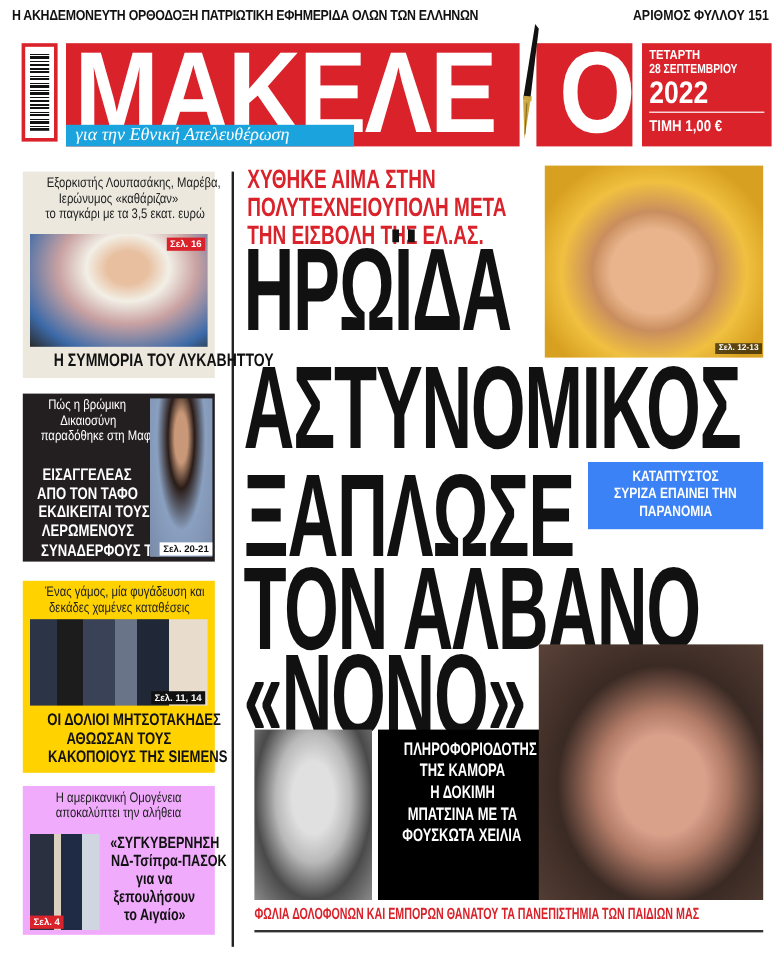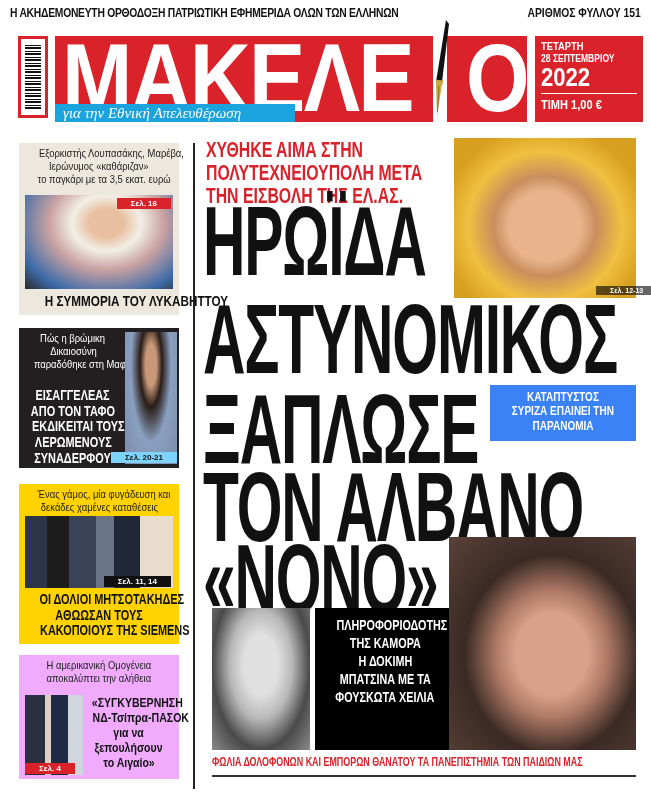--- a/index.html
+++ b/index.html
@@ -28,21 +28,21 @@
   
   .sidebar-divider { position: absolute; left: 193px; top: 143px; width: 2px; height: 646px; background: #222; }
   .side-card { position: absolute; left: 19px; width: 160px; }
   .card1 { top: 143px; height: 172px; background: #ece8de; }
   .card2 { top: 328px; height: 140px; background: #231f20; }
   .card3 { top: 484px; height: 160px; background: #ffd200; }
   .card4 { top: 655px; height: 124px; background: #f0abfc; }
   .card-kicker { font-size: 11.5px; color: #222; text-align: center; line-height: 1.15; padding: 4px 4px 0; }
   .card-kicker span { display: inline-block; transform: scaleX(0.82); white-space: nowrap; }
   .photo { position: absolute; }
-  .page-tag { position: absolute; font-size: 8px; font-weight: bold; padding: 1px 14px; white-space: nowrap; }
+  .page-tag { position: absolute; font-size: 8px; font-weight: bold; padding: 1px 3px; white-space: nowrap; }
   .card-head { position: absolute; left: 0; width: 160px; text-align: center; font-weight: bold; line-height: 1.12; }
   .card-head span { display: inline-block; transform: scaleX(0.78); white-space: nowrap; }
 
   
   .red-head { position: absolute; left: 206px; top: 138px; color: #d9222a; font-size: 22px; font-weight: bold; line-height: 1.05; }
   .red-head div { transform: scaleX(0.72); transform-origin: left top; white-space: nowrap; }
   .main-photo1 { position: absolute; left: 454px; top: 138px; width: 182px; height: 160px; background: radial-gradient(ellipse at 50% 55%, #e9b48c 0 28%, #c98e5e 40%, #f0c040 60%, #d8a020 80%); }
   .big-line { position: absolute; left: 203px; font-size: 98px; font-weight: bold; color: #111; line-height: 1; letter-spacing: -2px; transform: scaleX(0.6); transform-origin: left top; white-space: nowrap; }
   .red-box { position: absolute; left: 490px; top: 385px; width: 146px; height: 56px; background: #3b82f6; color: #fff; text-align: center; font-size: 12.5px; font-weight: bold; line-height: 1.15; padding-top: 5px; }
   .red-box div span { display: inline-block; transform: scaleX(0.8); white-space: nowrap; }
@@ -104,21 +104,21 @@
     <span>παραδόθηκε στη Μαφία</span>
   </div>
   <div class="card-head" style="top:60px;width:108px;font-size:14px;color:#fff;">
     <span>ΕΙΣΑΓΓΕΛΕΑΣ</span><br>
     <span>ΑΠΟ ΤΟΝ ΤΑΦΟ</span><br>
     <span>ΕΚΔΙΚΕΙΤΑΙ ΤΟΥΣ</span><br>
     <span>ΛΕΡΩΜΕΝΟΥΣ</span><br>
     <span>ΣΥΝΑΔΕΡΦΟΥΣ ΤΟΥ</span>
   </div>
   <div class="photo" style="left:106px;top:4px;width:52px;height:132px;background:radial-gradient(ellipse at 50% 25%,#c89878 0 15%,#2a1c18 30%,#8aa0c0 55%,#7a8aa8 100%);"></div>
-  <div class="page-tag" style="right:2px;top:124px;background:#7dd3fc;color:#111;">Σελ. 20-21</div>
+  <div class="page-tag" style="right:2px;top:124px;background:#ffffff;color:#111;">Σελ. 20-21</div>
 </div>
 
 <div class="side-card card3">
   <div class="card-kicker">
     <span>Ένας γάμος, μία φυγάδευση και</span><br>
     <span>δεκάδες χαμένες καταθέσεις</span>
   </div>
   <div class="photo" style="left:6px;top:32px;width:148px;height:72px;background:linear-gradient(90deg,#2c3448 0 15%,#1c1c1c 15% 30%,#3a4258 30% 48%,#6a7488 48% 60%,#202838 60% 78%,#e8dccc 78% 100%);"></div>
   <div class="page-tag" style="right:8px;top:92px;background:#111;color:#fff;">Σελ. 11, 14</div>
   <div class="card-head" style="top:108px;font-size:14px;color:#111;">

